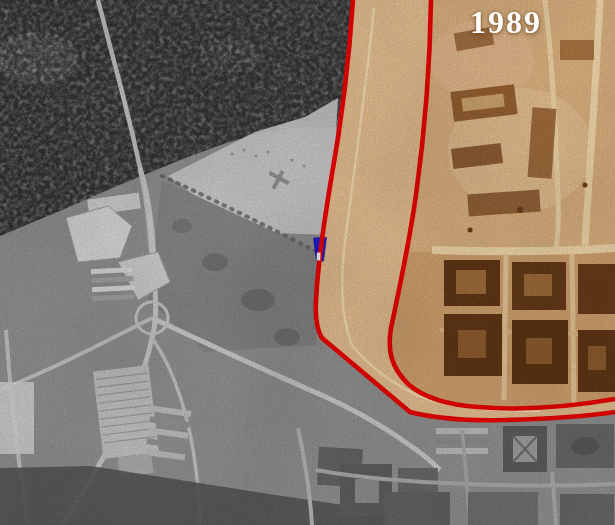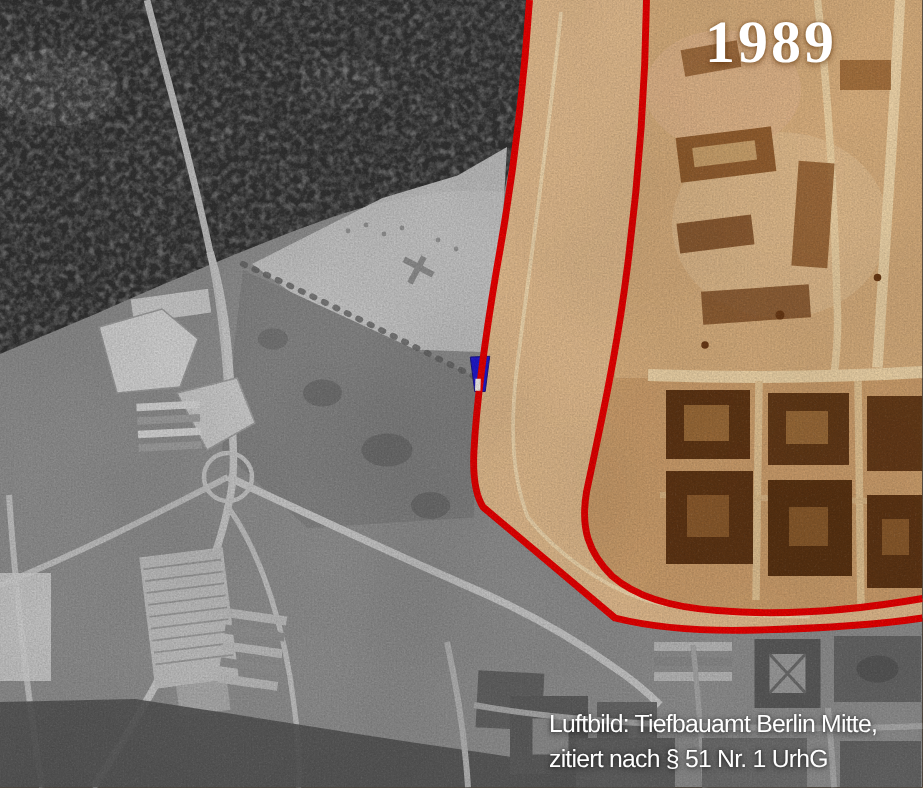--- a/index.html
+++ b/index.html
@@ -15,21 +15,21 @@
     stroke:var(--border-line,#e60000);
     stroke-width:4.6;
     stroke-linejoin:round;
     stroke-linecap:butt;
   }
   .year{
     position:absolute;
     left:470px;top:4px;
     font-family:"Liberation Serif",serif;
     font-weight:bold;
-    font-size:40px;
+    font-size:32px;
     letter-spacing:2px;
     color:var(--label-text,#ffffff);
     text-shadow:0 0 3px rgba(90,45,0,.55),0 2px 4px rgba(90,45,0,.45);
     user-select:none;
   }
   .attribution{
     position:absolute;
     left:366px;top:472px;
     font-size:16.5px;
     letter-spacing:-0.5px;
@@ -230,17 +230,13 @@
     <rect x="316.8" y="252.5" width="3.6" height="8" fill="#f2f0ea" transform="rotate(2 318.6 256.5)"></rect>
 
     <g pointer-events="none">
       <rect x="0" y="0" width="615" height="525" filter="url(#blotch)" opacity="0.12"></rect>
       <rect x="0" y="0" width="615" height="525" filter="url(#grainDark)" opacity="0.13"></rect>
       <rect x="0" y="0" width="615" height="525" filter="url(#grainLight)" opacity="0.10"></rect>
     </g>
   </svg>
 
   <div class="year">1989</div>
-  <div class="attribution">
-    <div>Luftbild: Tiefbauamt Berlin Mitte,</div>
-    <div>zitiert nach § 51 Nr. 1 UrhG</div>
-  </div>
 </div>
 
 </body></html>

